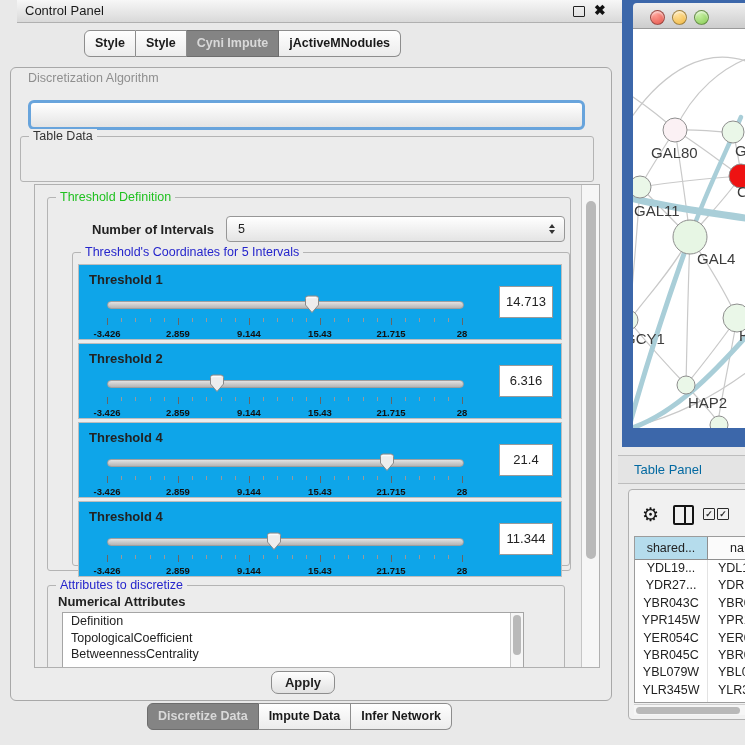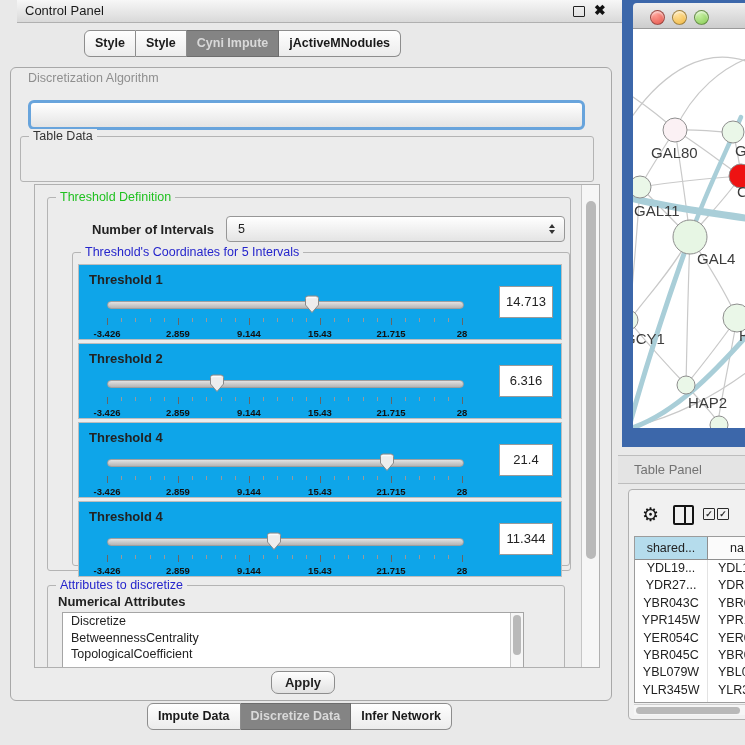--- a/index.html
+++ b/index.html
@@ -78,21 +78,21 @@
   .netwin{left:622px;top:0;width:123px;height:447px;background:#3c67aa}
   .nettitle{position:absolute;left:11px;top:3px;right:0;height:25px;
             background:linear-gradient(#efefef,#cdcdcd);border-bottom:1px solid #9a9a9a;border-radius:4px 0 0 0}
   .light{position:absolute;top:7px;width:13px;height:13px;border-radius:50%;border:1px solid rgba(0,0,0,.35);
          box-shadow:inset 0 2px 2px rgba(255,255,255,.6)}
   .netcanvas{position:absolute;left:11px;top:29px;right:0;height:399px;background:#fff;overflow:hidden}
 
   
   .tp-header{left:618px;top:455px;width:127px;height:27px;background:#e4e4e4;
              border-top:1px solid #bdbdbd;border-bottom:1px solid #bdbdbd}
-  .tp-header .t{position:absolute;left:16px;top:6px;font-size:13px;color:#737373}
+  .tp-header .t{position:absolute;left:16px;top:6px;font-size:13px;color:#0369a1}
   .tablewin{left:628px;top:489px;width:125px;height:229px;background:#f1f1f1;
             border:1px solid #b0b0b0;border-radius:4px 0 0 4px}
   .gear{position:absolute;font-size:19px;color:#141414;line-height:19px}
   .splitic{position:absolute;width:17px;height:16px;border:2px solid #141414;border-radius:2px}
   .splitic i{position:absolute;left:50%;top:0;bottom:0;width:2px;background:#141414}
   .chk{position:absolute;width:10px;height:10px;border:1.5px solid #2a2a2a;border-radius:1px;
        font-size:9px;line-height:10px;text-align:center;font-weight:bold;color:#2a2a2a}
   .dtable{position:absolute;left:5px;top:46px;right:0;height:165px;background:#fff;
           border:1px solid #9c9c9c;border-right:none;overflow:hidden;font-size:12.5px}
   .thead{display:flex;height:22px;border-bottom:1px solid #8f8f8f}
@@ -328,43 +328,43 @@
             </div>
           </div>
       </div>
     </div>
 
     <div class="grp" style="left:12px;top:400px;width:516px;height:140px">
       <span class="ttl g-blue">Attributes to discretize</span>
       <span class="boldlbl" style="left:10px;top:8px">Numerical Attributes</span>
       <div class="listbox" style="left:14px;top:26px;width:460px;height:100px">
         <div>
-            <div class="litem">Discretize</div>
+            <div class="litem">Definition</div>
+            <div class="litem">TopologicalCoefficient</div>
             <div class="litem">BetweennessCentrality</div>
-            <div class="litem">TopologicalCoefficient</div>
           </div>
         <div class="vtrack" style="right:0;top:0;bottom:0;width:12px">
           <div class="vthumb" style="left:1.5px;top:2px;width:8px;height:40px"></div>
         </div>
       </div>
     </div>
 
     <div class="vtrack" style="right:0;top:0;bottom:0;width:17px">
       <div class="vthumb" style="left:3.5px;top:16px;width:10px;height:358px"></div>
     </div>
   </div>
 
   <div class="a btn" style="left:271px;top:671px;width:62px;height:21px;line-height:21px">Apply</div>
 
   <div class="a seg" style="left:147px;top:703px">
+      <div class="tab sel">
+        <span>Discretize Data</span>
+      </div>
       <div class="tab">
         <span>Impute Data</span>
-      </div>
-      <div class="tab sel">
-        <span>Discretize Data</span>
       </div>
       <div class="tab">
         <span>Infer Network</span>
       </div>
     </div>
 
   <div class="a netwin">
     <div class="nettitle">
       <span class="light" style="left:17px;background:radial-gradient(circle at 35% 30%,#ff9c92,#e4554b)"></span>
       <span class="light" style="left:39px;background:radial-gradient(circle at 35% 30%,#ffe09a,#f0b73e)"></span>

